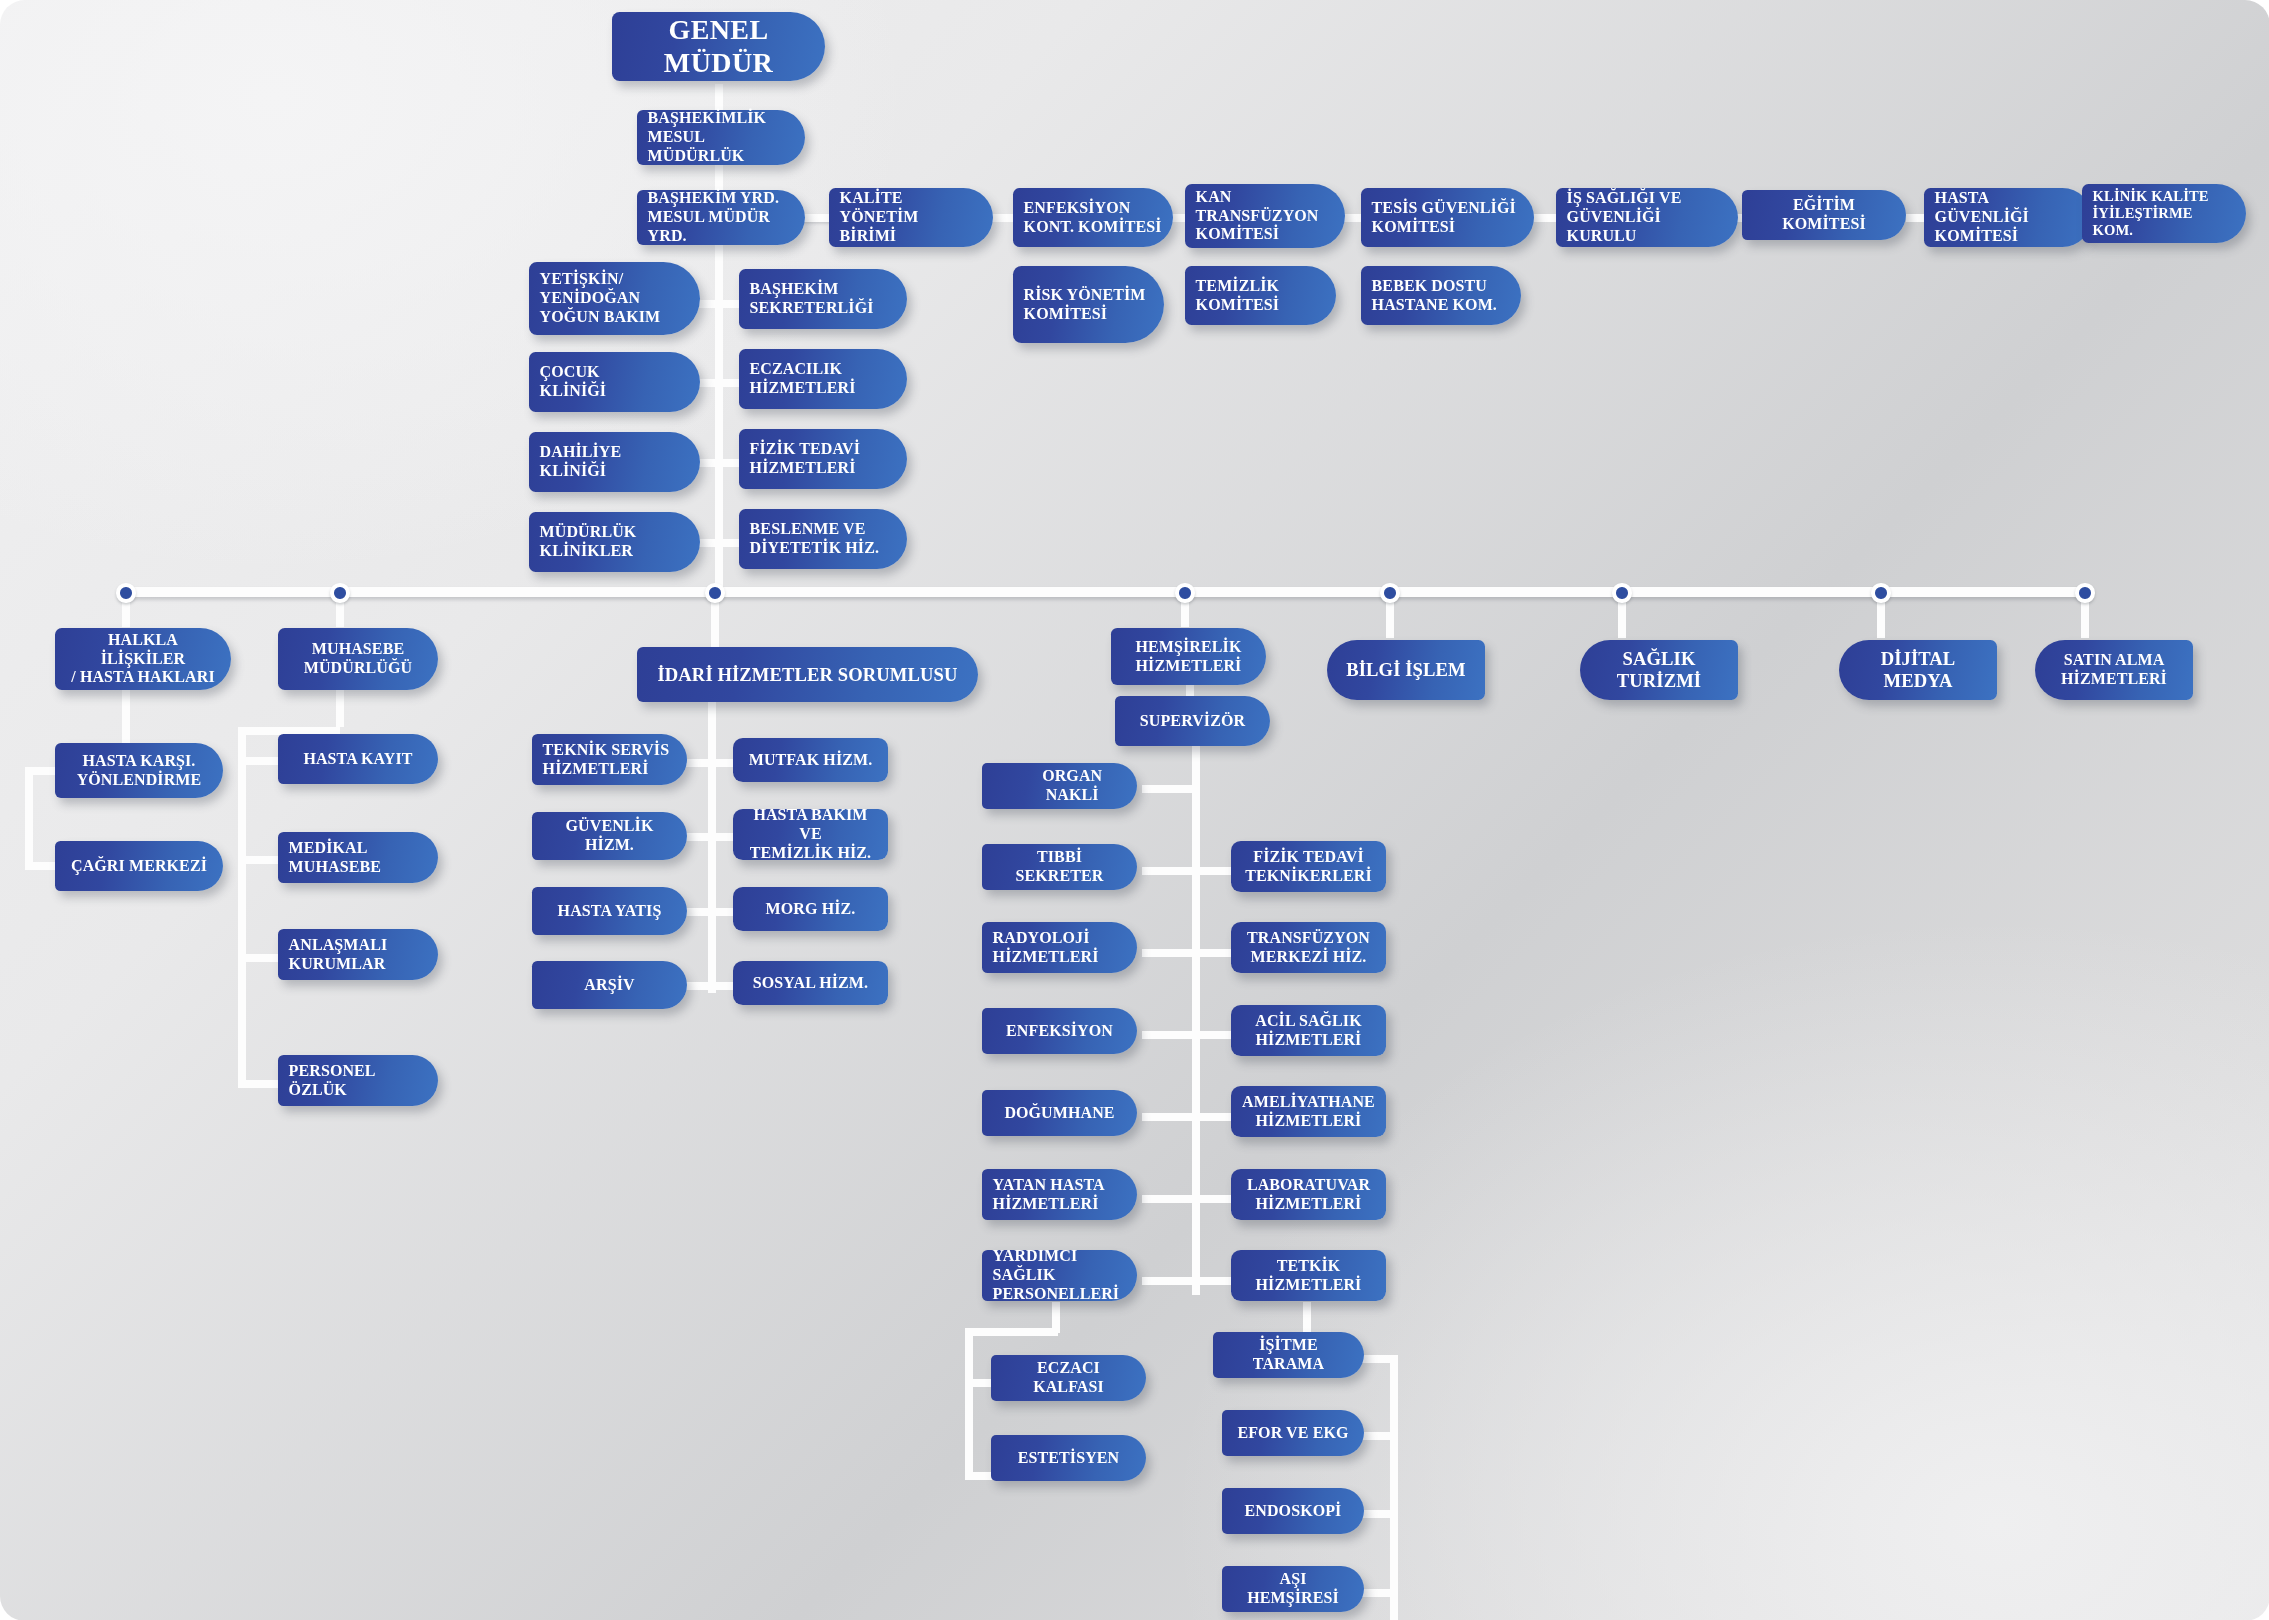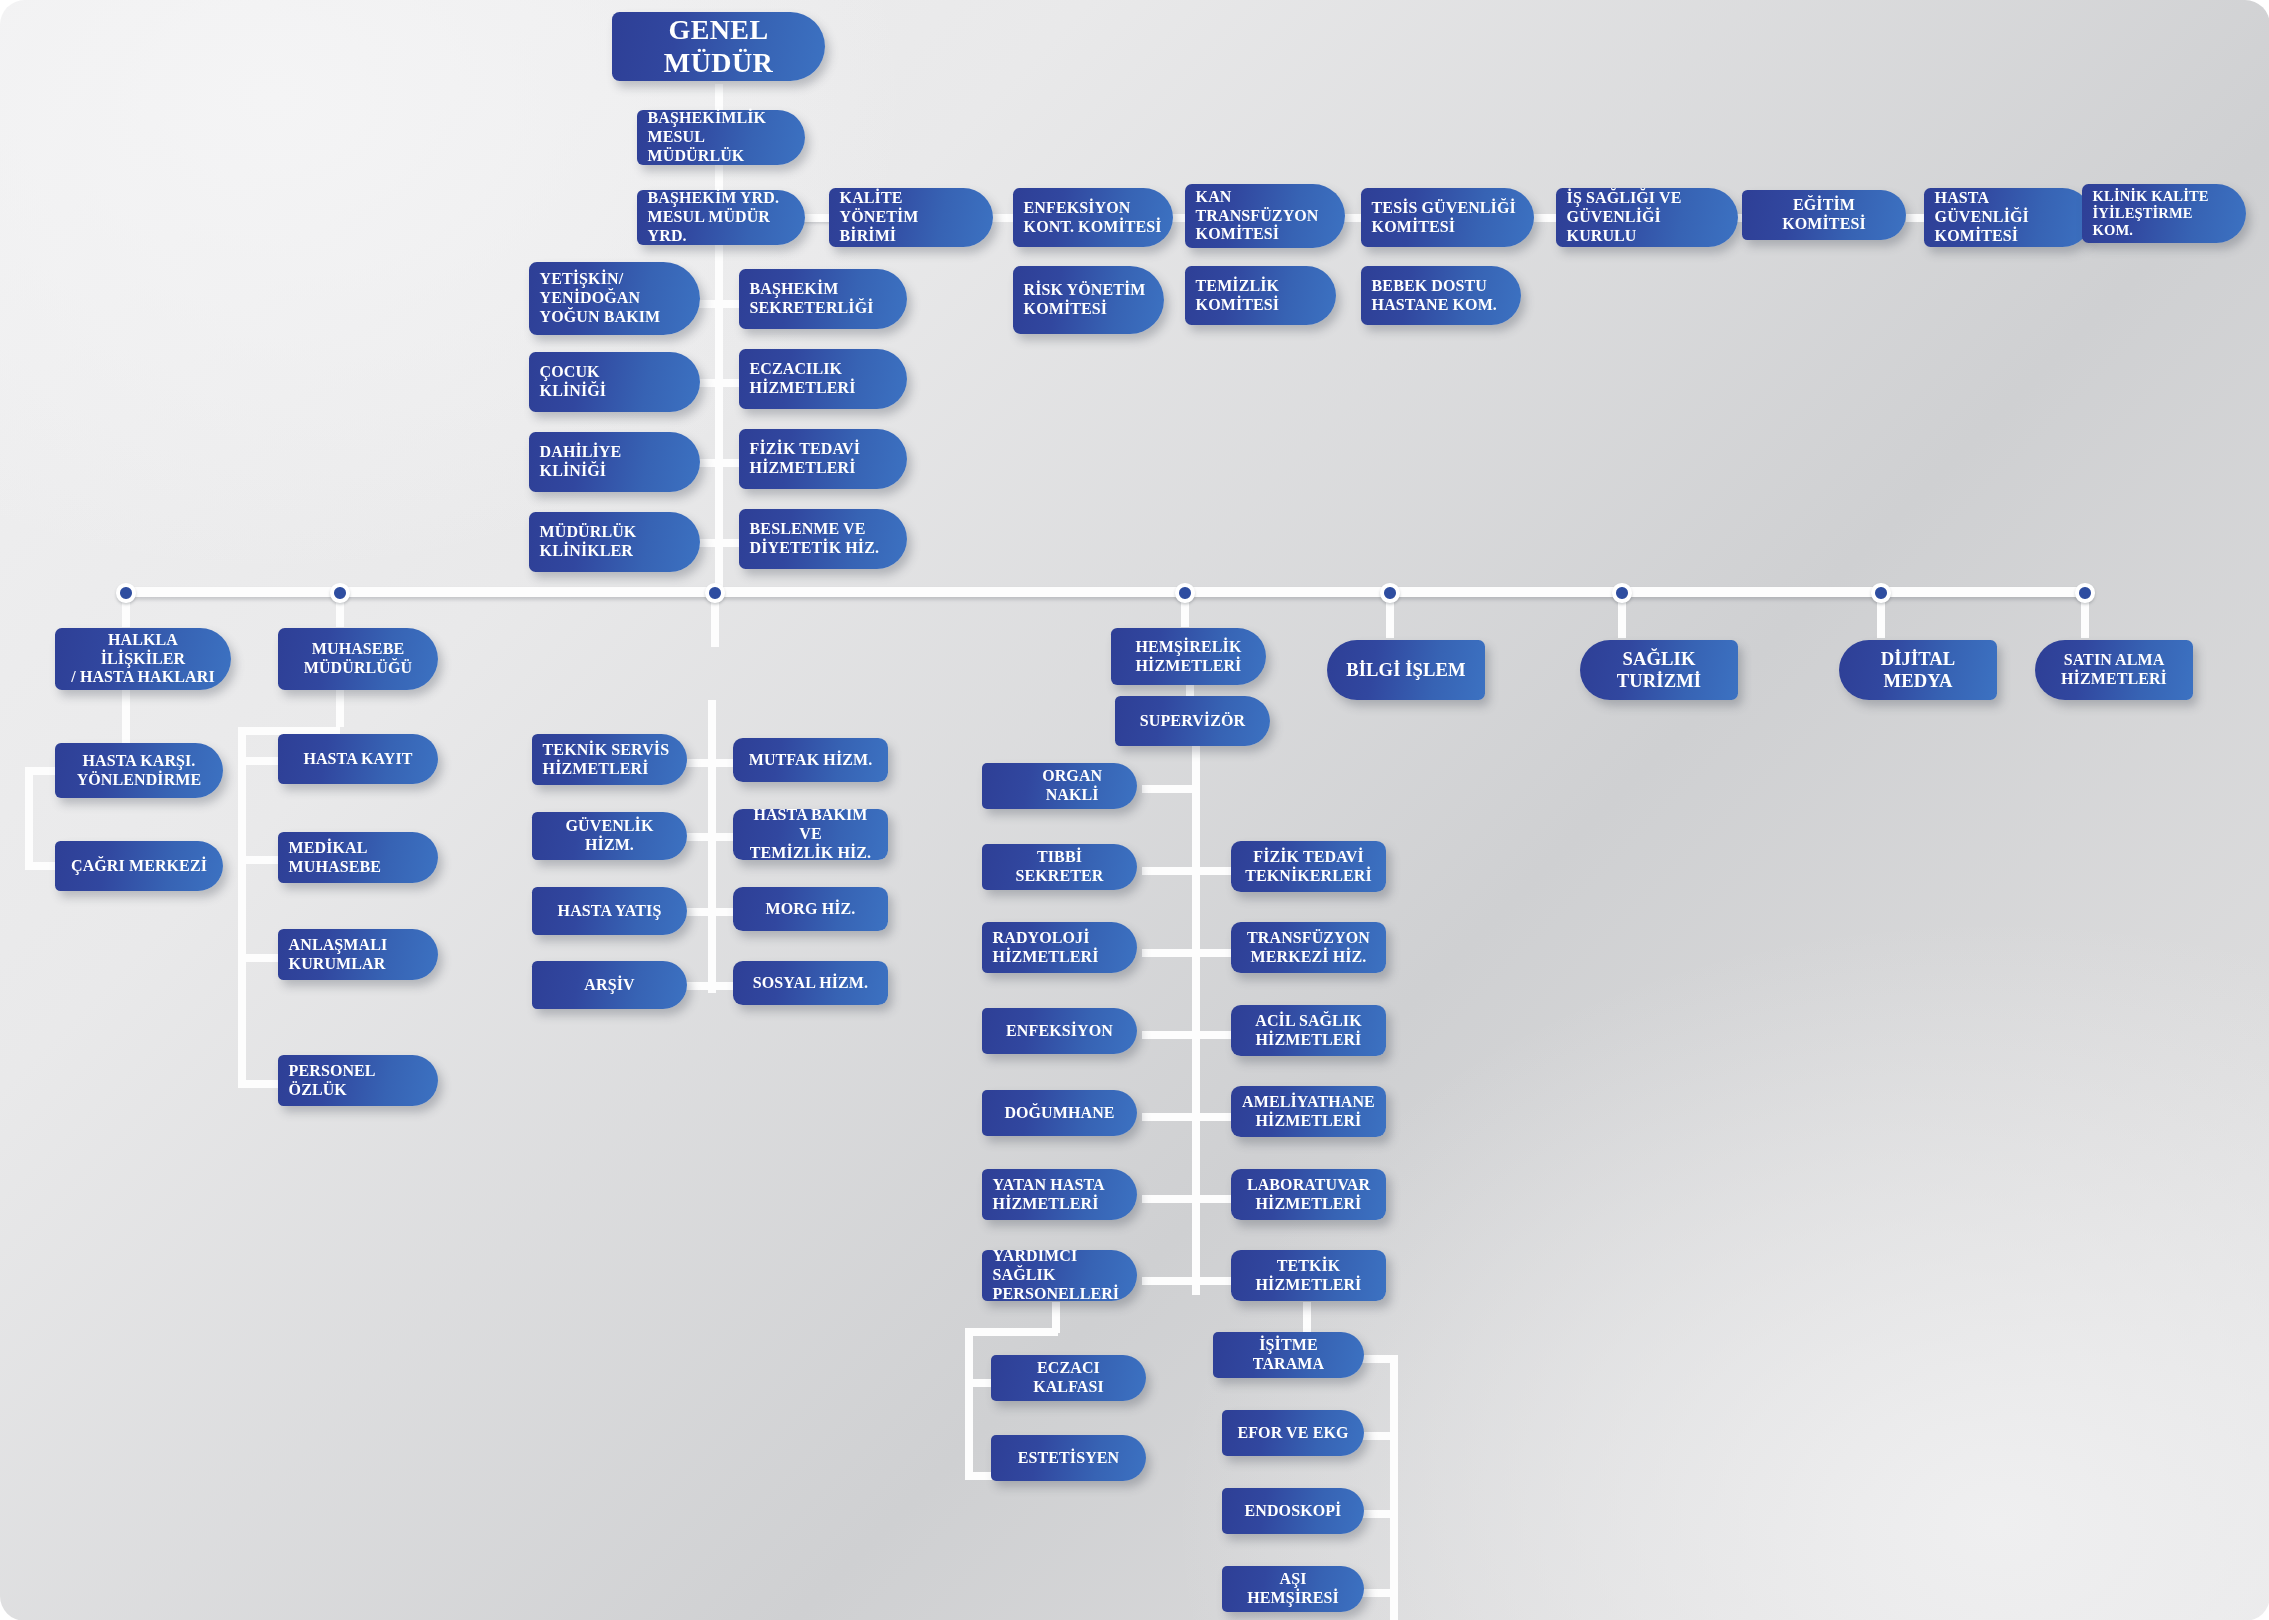--- a/index.html
+++ b/index.html
@@ -143,21 +143,21 @@
       <span>KOMİTESİ</span>
     </span>
   </div>
   <div class="node rb f10 l" style="left:2082px; top:184px; width:164px; height:59px;">
     <span>
       <span>KLİNİK KALİTE</span>
       <span>İYİLEŞTİRME KOM.</span>
     </span>
   </div>
 
-  <div class="node rb f11 l" style="left:1013px; top:266px; width:151px; height:68px;">
+  <div class="node rb f11 l" style="left:1013px; top:266px; width:151px; height:77px;">
     <span>
       <span>RİSK YÖNETİM</span>
       <span>KOMİTESİ</span>
     </span>
   </div>
   <div class="node rb f11 l" style="left:1185px; top:266px; width:151px; height:59px;">
     <span>
       <span>TEMİZLİK</span>
       <span>KOMİTESİ</span>
     </span>
@@ -254,20 +254,23 @@
     <span>
       <span>HALKLA İLİŞKİLER</span>
       <span>/ HASTA HAKLARI</span>
     </span>
   </div>
   <div class="node rr f11 c" style="left:278px; top:628px; width:160px; height:62px;">
     <span>
       <span>MUHASEBE</span>
       <span>MÜDÜRLÜĞÜ</span>
     </span>
+  </div>
+  <div class="node rr f13 c" style="left:637px; top:647px; width:341px; height:55px;">
+    <span>İDARİ HİZMETLER SORUMLUSU</span>
   </div>
   <div class="node rr f11 c" style="left:1111px; top:628px; width:155px; height:57px;">
     <span>
       <span>HEMŞİRELİK</span>
       <span>HİZMETLERİ</span>
     </span>
   </div>
   <div class="node rl f13 c" style="left:1327px; top:640px; width:158px; height:60px;">
     <span>BİLGİ İŞLEM</span>
   </div>

